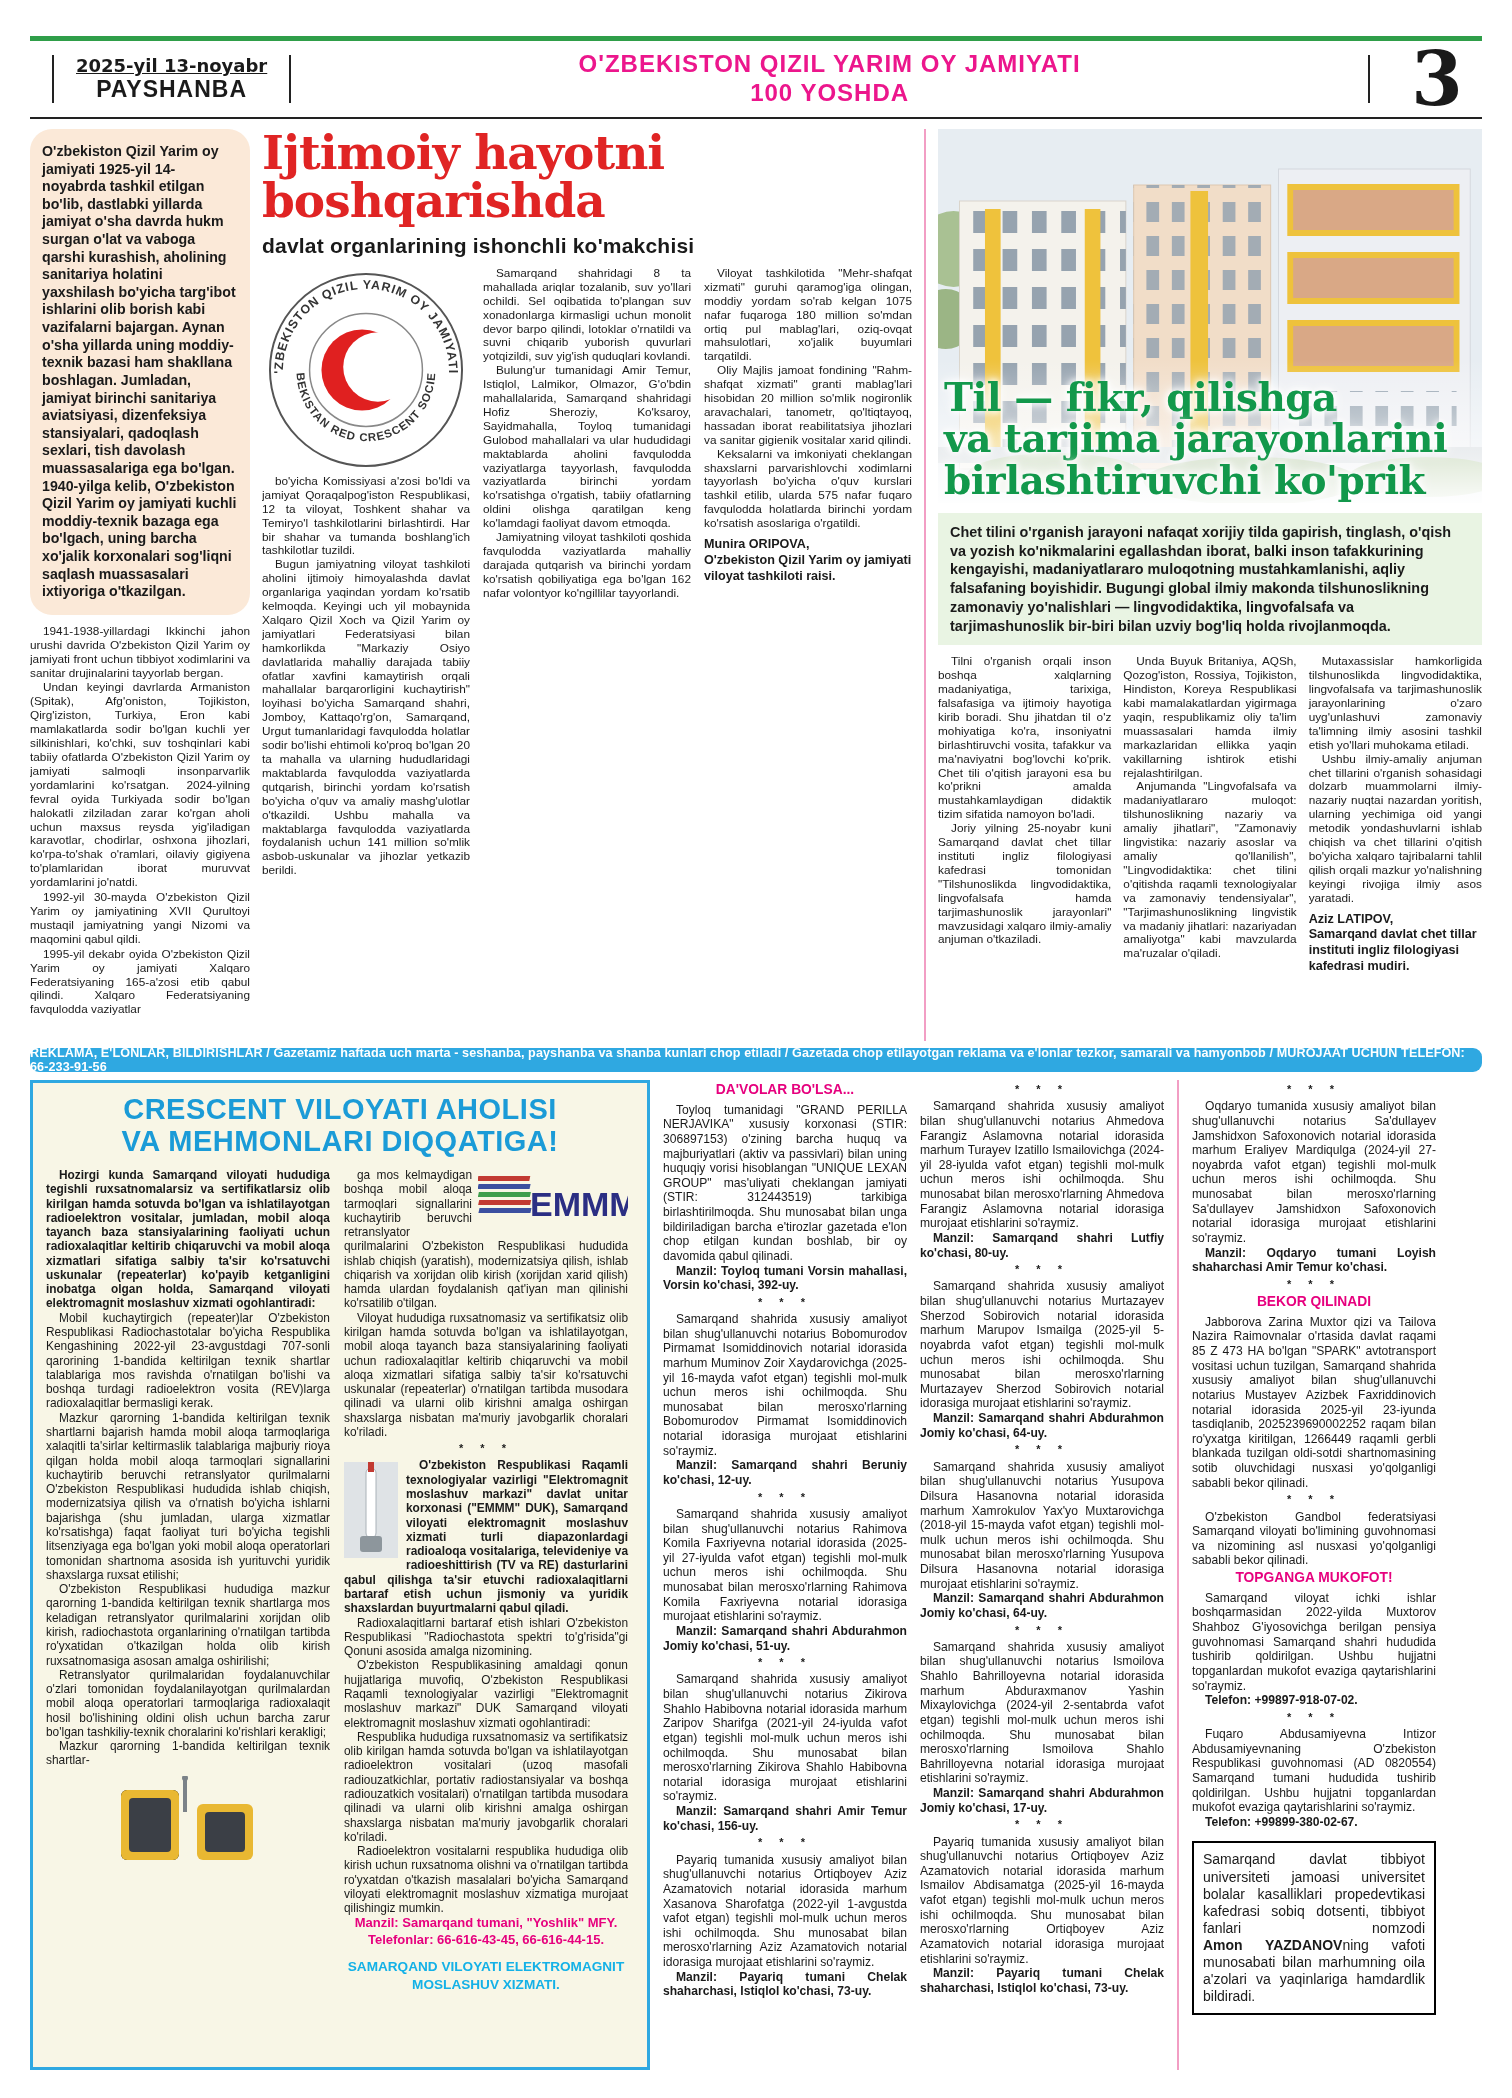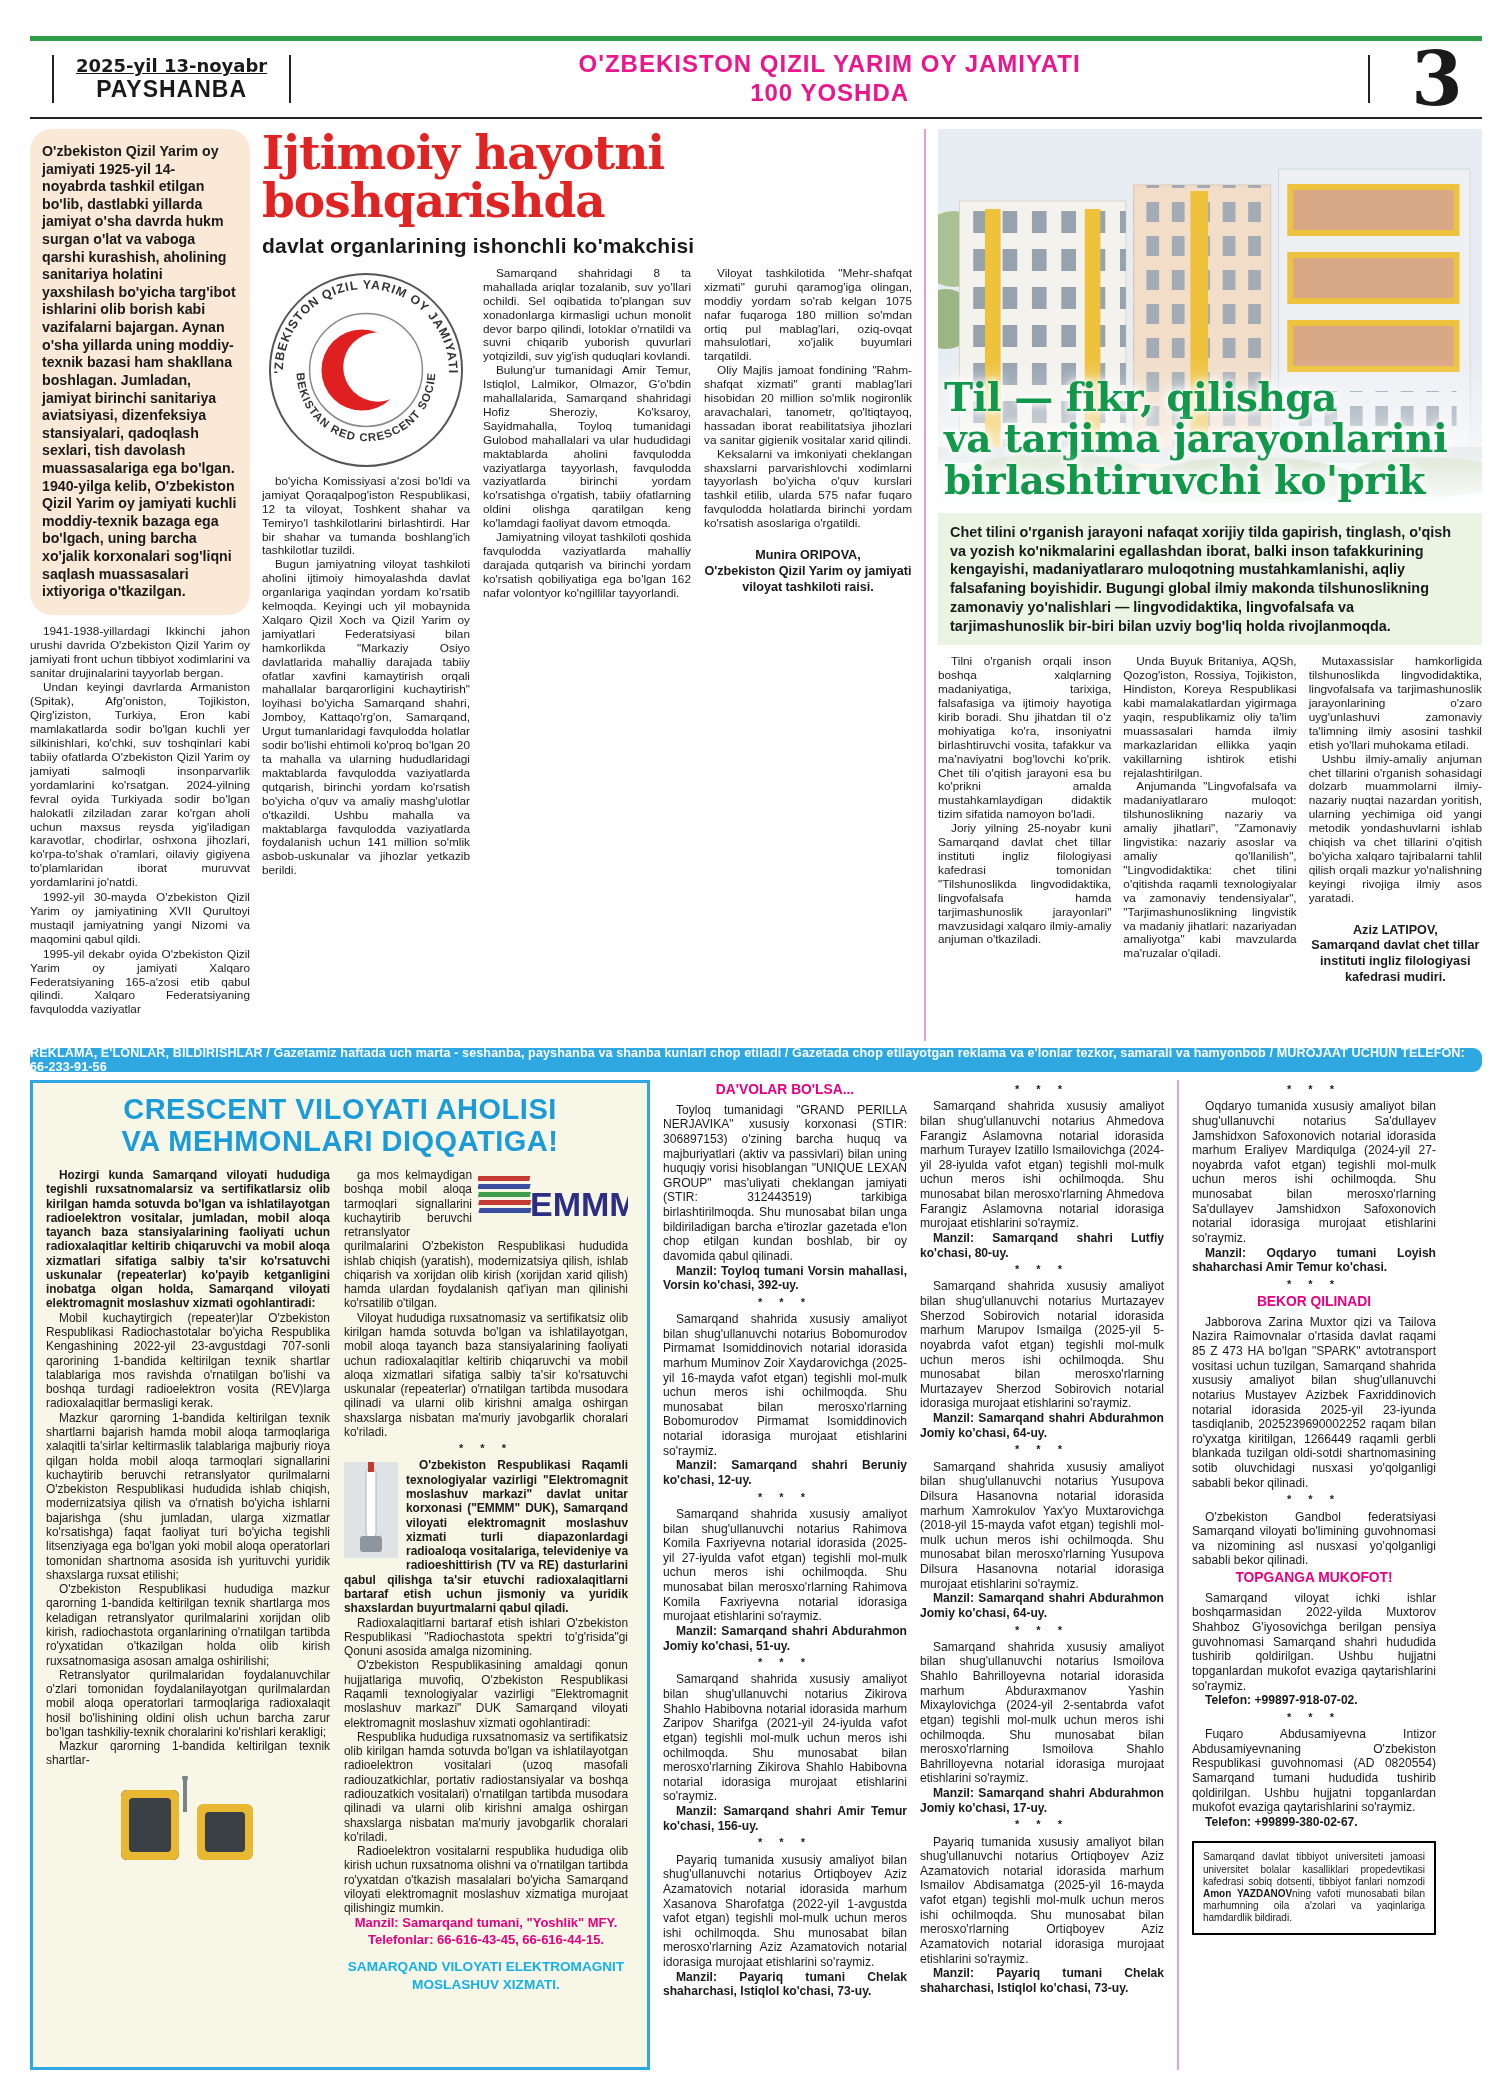--- a/index.html
+++ b/index.html
@@ -24,21 +24,21 @@
   .leadbox { background: #fbe9d8; border-radius: 22px; padding: 14px 12px; font-weight: bold; font-size: 14.2px; line-height: 1.24; text-align: left; margin-bottom: 10px; }
   .leftcol p, .mcol p, .rcol p { font-size: 11.8px; line-height: 1.18; text-align: justify; text-indent: 13px; }
   .leftcol p { margin-bottom: 1px; }
 
   .midart { width: 650px; flex: none; }
   .midart h1 { font-family: "DejaVu Serif", serif; color: #e02424; font-size: 47px; line-height: 1.02; font-weight: bold; letter-spacing: -1px; }
   .midart h2 { font-size: 21px; font-weight: bold; margin: 9px 0 9px 0; letter-spacing: 0.2px; }
   .midcols { display: flex; gap: 13px; height: 744px; overflow: hidden; }
   .mcol { width: 208px; flex: none; }
   .crescent-wrap { width: 198px; height: 198px; margin: 2px auto 8px auto; }
-  .sig { text-align: center; font-weight: bold; font-size: 12.6px; line-height: 1.25; margin-top: 17px; }
+  .sig { text-align: left; font-weight: bold; font-size: 12.6px; line-height: 1.25; margin-top: 6px; }
 
   .pink-vline { width: 2px; background: #f29ec4; flex: none; }
 
   .rightart { flex: 1; overflow: hidden; }
   .photo { position: relative; height: 374px; overflow: hidden; }
   .photo svg { display: block; width: 100%; height: 100%; }
   .gtitle { position: absolute; left: 6px; bottom: 2px; font-family: "DejaVu Serif", serif; font-weight: bold; font-size: 39px; line-height: 1.06; color: #12984b; letter-spacing: -0.5px;
             text-shadow: 0 0 6px #fff, 0 0 10px #fff, 0 0 16px #fff; }
   .introbox { background: #e9f4e3; padding: 10px 12px; font-weight: bold; font-size: 14.4px; line-height: 1.3; margin: 10px 0 10px 0; text-align: left; }
   .rcols { display: flex; gap: 12px; height: 378px; overflow: hidden; }
@@ -60,21 +60,21 @@
   .white-ant { float: left; margin: 4px 8px 2px 0; }
   .stars { text-align: center; letter-spacing: 7px; font-weight: bold; font-size: 11px; margin: 3px 0; text-indent: 0 !important; }
   .manzil-line { color: #e6007e; font-weight: bold; text-align: center; font-size: 13px; line-height: 1.25; text-indent: 0 !important; }
   .nb-footer { color: #14b1e7; font-weight: bold; text-align: center; font-size: 13.6px; line-height: 1.3; margin-top: 10px; text-indent: 0 !important; }
 
   .adcol { width: 244px; flex: none; font-size: 12.1px; line-height: 1.21; text-align: justify; overflow: hidden; }
   .adcol .adhead { color: #e6007e; text-align: center; font-size: 13.8px; font-weight: bold; margin: 2px 0 4px 0; }
   .adcol p { text-indent: 13px; }
   .manzil { font-weight: bold; }
   .pink-vline2 { width: 2px; background: #f29ec4; flex: none; }
-  .condolence { border: 2px solid #000; padding: 8px 9px; margin-top: 12px; font-size: 10px; line-height: 1.22; text-align: justify; }
+  .condolence { border: 2px solid #000; padding: 8px 9px; margin-top: 12px; font-size: 14px; line-height: 1.22; text-align: justify; }
   .condolence b { white-space: nowrap; }
   .phone-line { font-weight: bold; text-indent: 13px; }
 </style>
 </head>
 <body>
 
 <div class="page">
 
   <div class="green-rule"></div>
 

